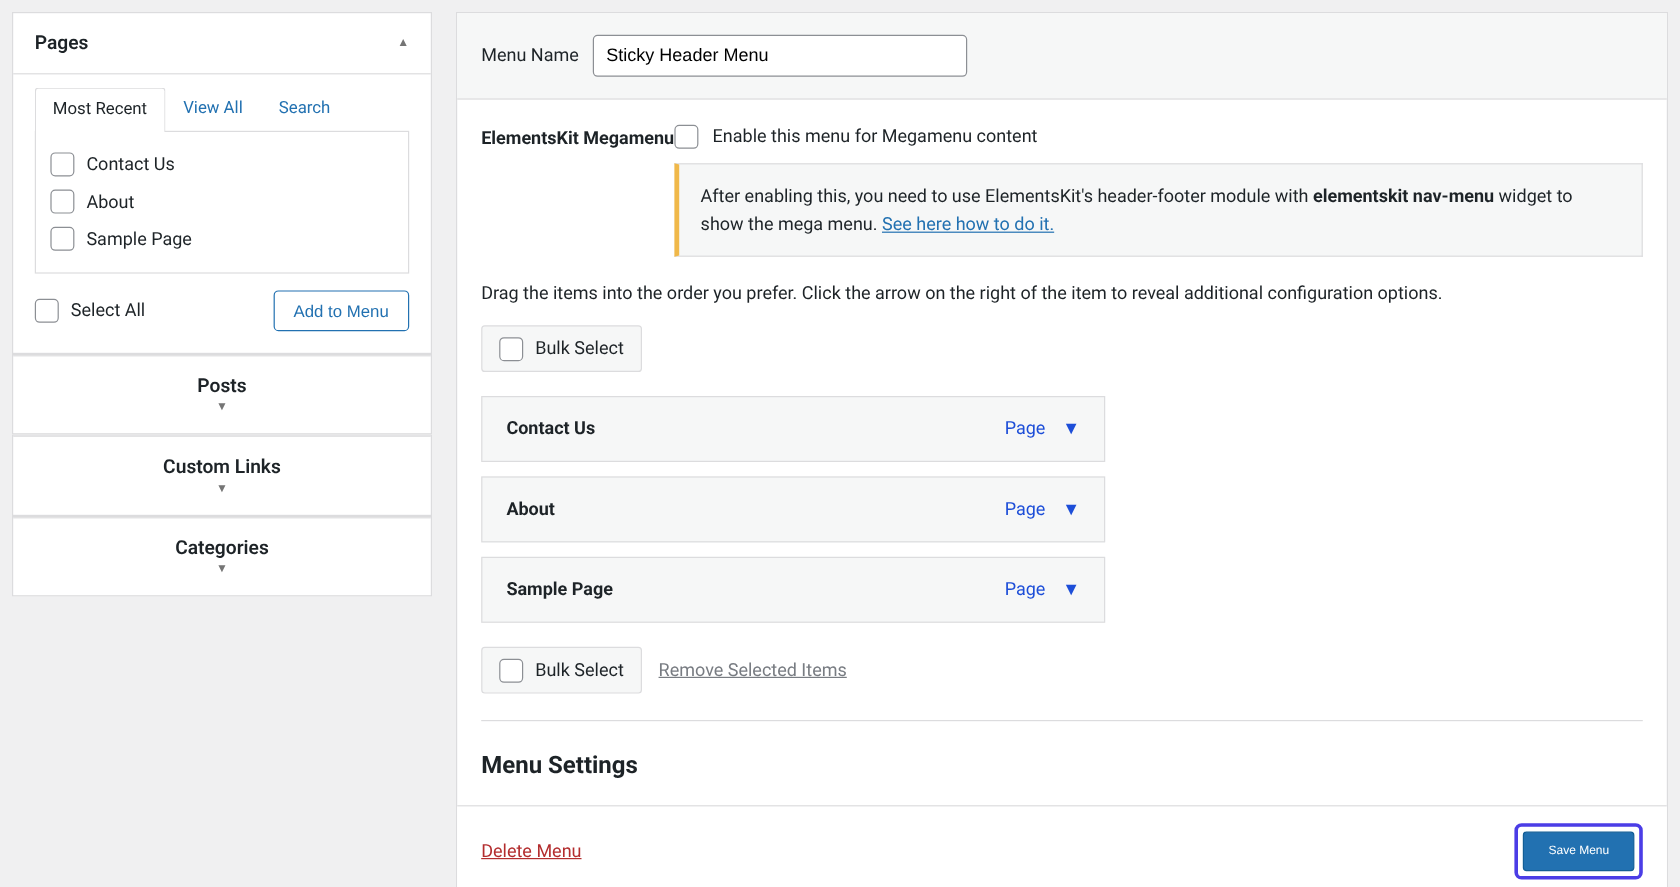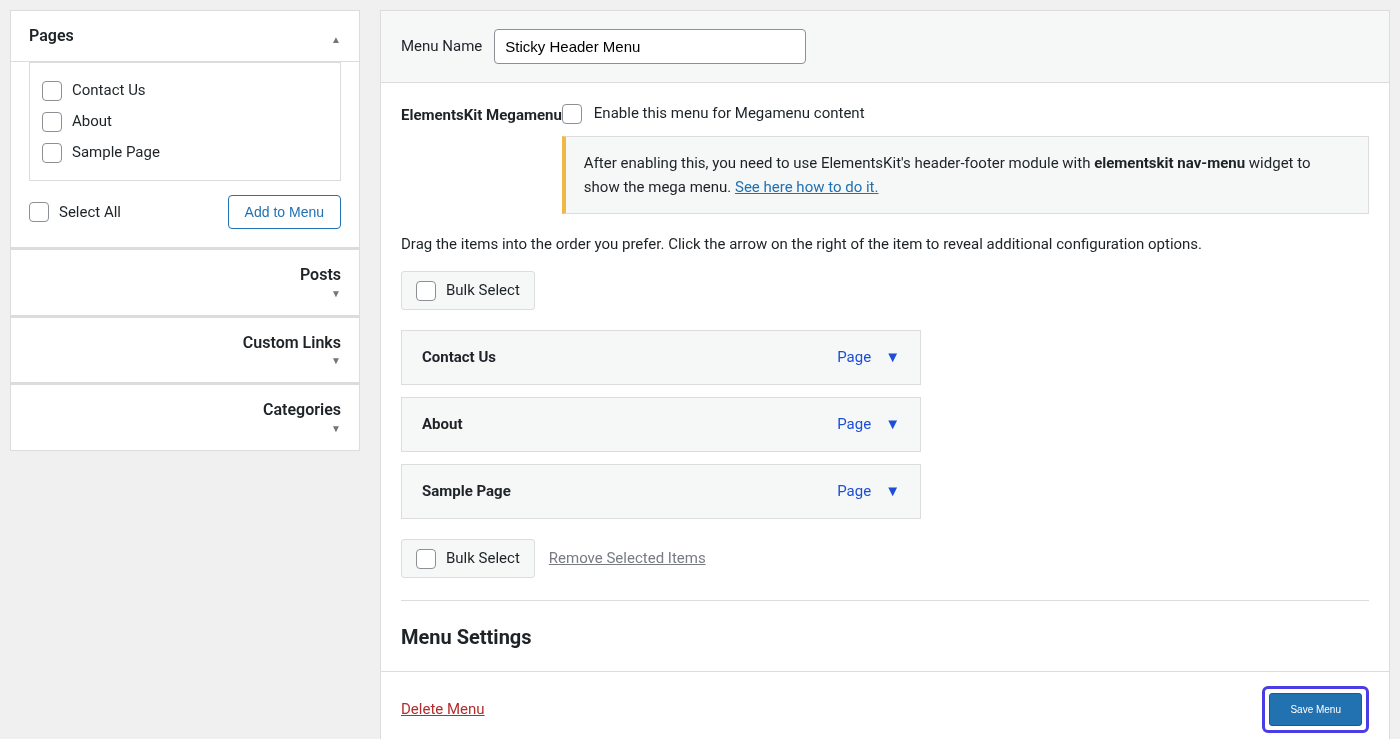--- a/index.html
+++ b/index.html
@@ -9,21 +9,21 @@
     color: #1d2327;
     font-size: 14px;
     line-height: 1.4;
     padding: 10px;
   }
   .wrap { display: flex; gap: 20px; }
   
   .sidebar { width: 350px; flex-shrink: 0; }
   .metabox { background: #fff; border: 1px solid #dcdcde; margin-bottom: 0; }
   .metabox-header {
-    display: flex; justify-content: space-between; align-items: flex-end;
+    display: flex; justify-content: space-between; align-items: center;
     padding: 14px 18px; font-size: 16px; font-weight: 600; cursor: pointer;
     border-bottom: 1px solid #dcdcde;
   }
   .metabox:not(:first-child) .metabox-header { border-top: none; flex-direction: column; }
   .metabox.closed .metabox-header { border-bottom: none; }
   .metabox-body { padding: 0 18px 14px 18px; }
   .tri { font-size: 10px; color: #757575; }
   .tabs { display:flex; margin-top: 10px; }
   .tab {
     padding: 8px 14px; font-size: 14px; cursor: pointer; color: #2271b1;
@@ -92,20 +92,25 @@
 
 <div class="wrap">
 
   <div class="sidebar">
     <div class="metabox">
       <div class="metabox-header">
         <span>Pages</span>
         <span class="tri">▲</span>
       </div>
       <div class="metabox-body">
+        <div class="tabs">
+          <div class="tab active">Most Recent</div>
+          <div class="tab">View All</div>
+          <div class="tab">Search</div>
+        </div>
         <div class="page-list">
           <div class="chk-row">
             <span class="chk"></span>
             <span>Contact Us</span>
           </div>
           <div class="chk-row">
             <span class="chk"></span>
             <span>About</span>
           </div>
           <div class="chk-row">

